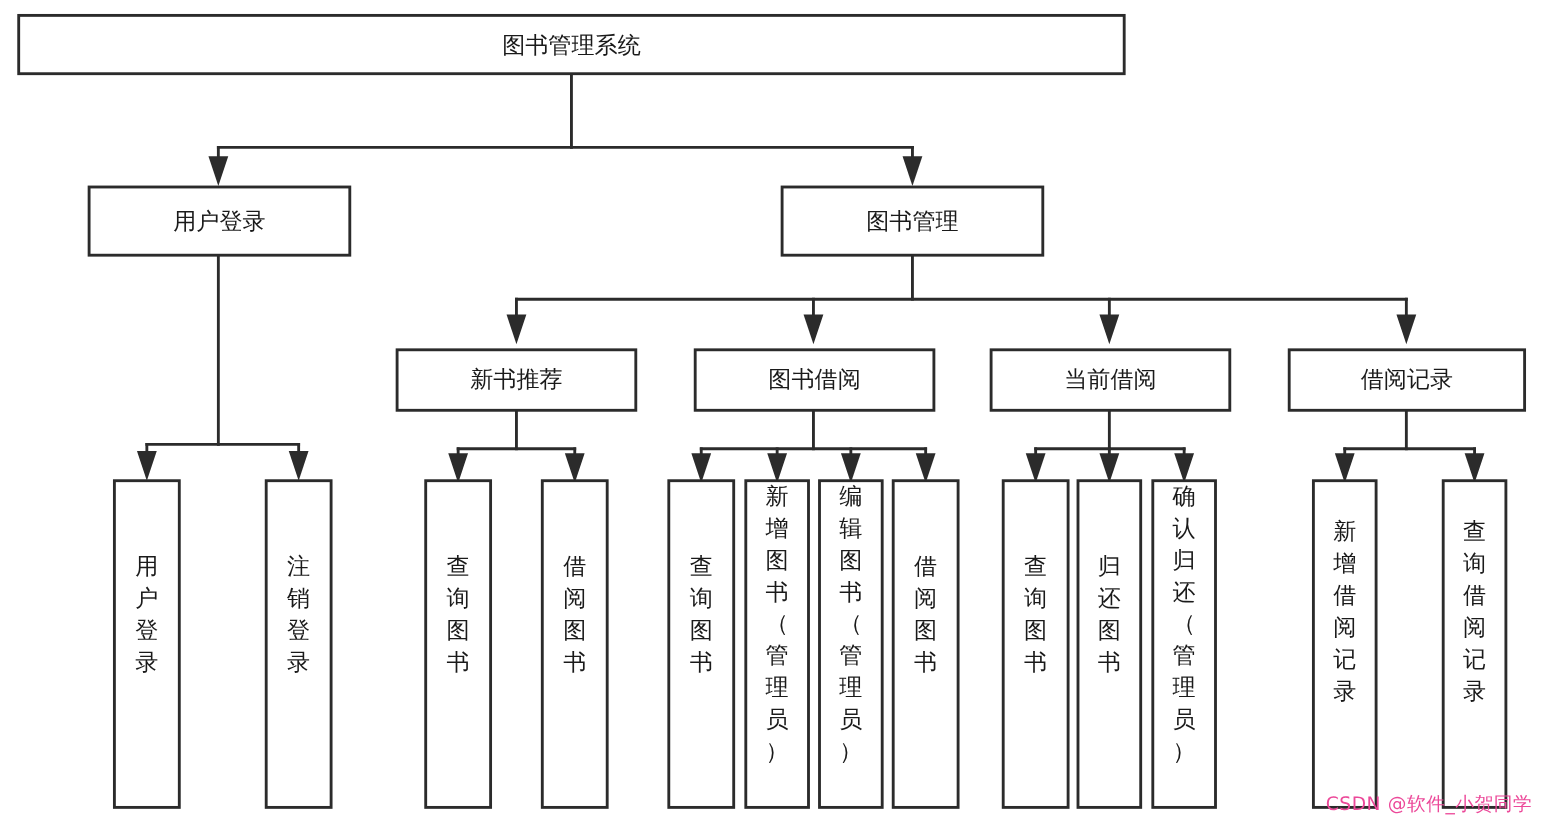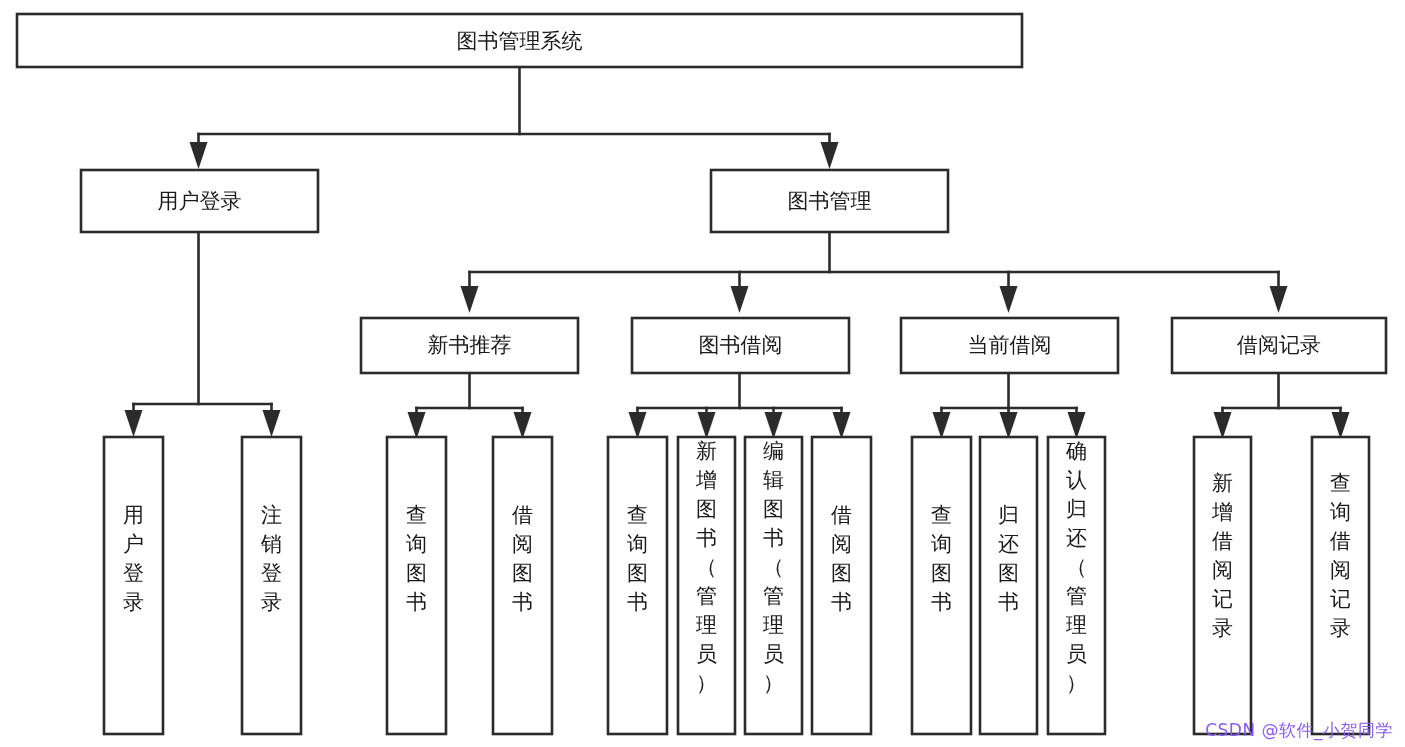--- a/index.html
+++ b/index.html
@@ -55,21 +55,21 @@
     fill: #1a1a1a;
     text-anchor: middle;
     white-space: pre;
   }
   .watermark-text {
     position: absolute;
     right: 12px;
     bottom: 5px;
     font-family: "DejaVu Sans", "Liberation Sans", sans-serif;
     font-size: 17px;
-    color: #8b5cf6;
+    color: #ec4899;
     letter-spacing: 0.5px;
     user-select: none;
     white-space: pre;
   }
 </style>
 </head>
 <body>
 
 <div id="diagram-root">
 

